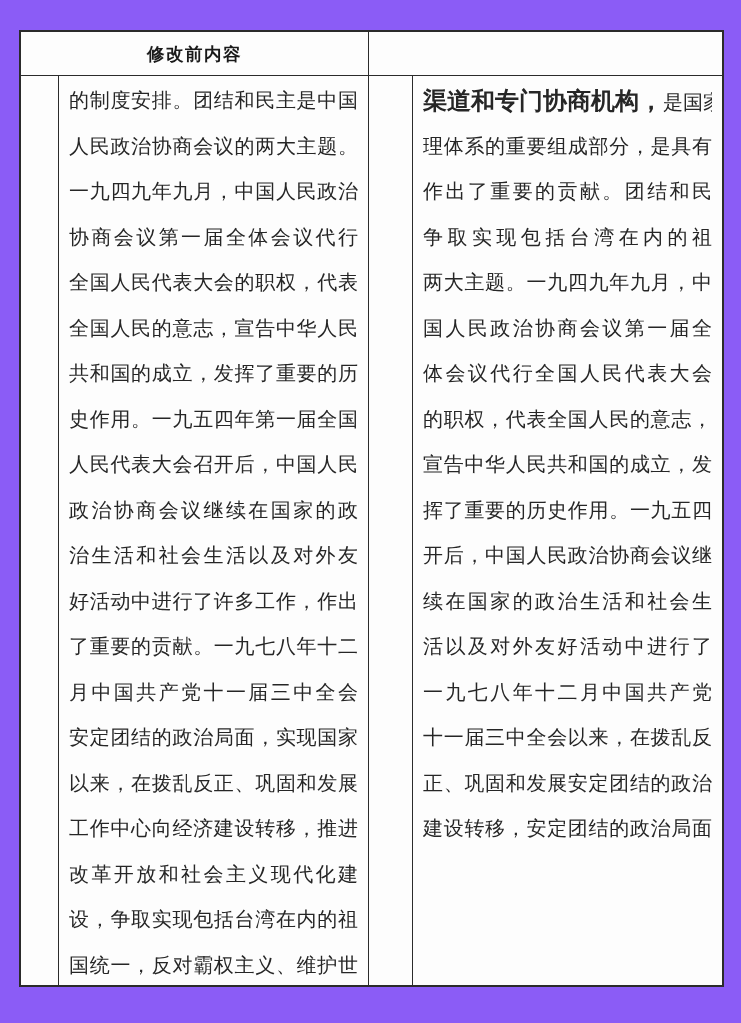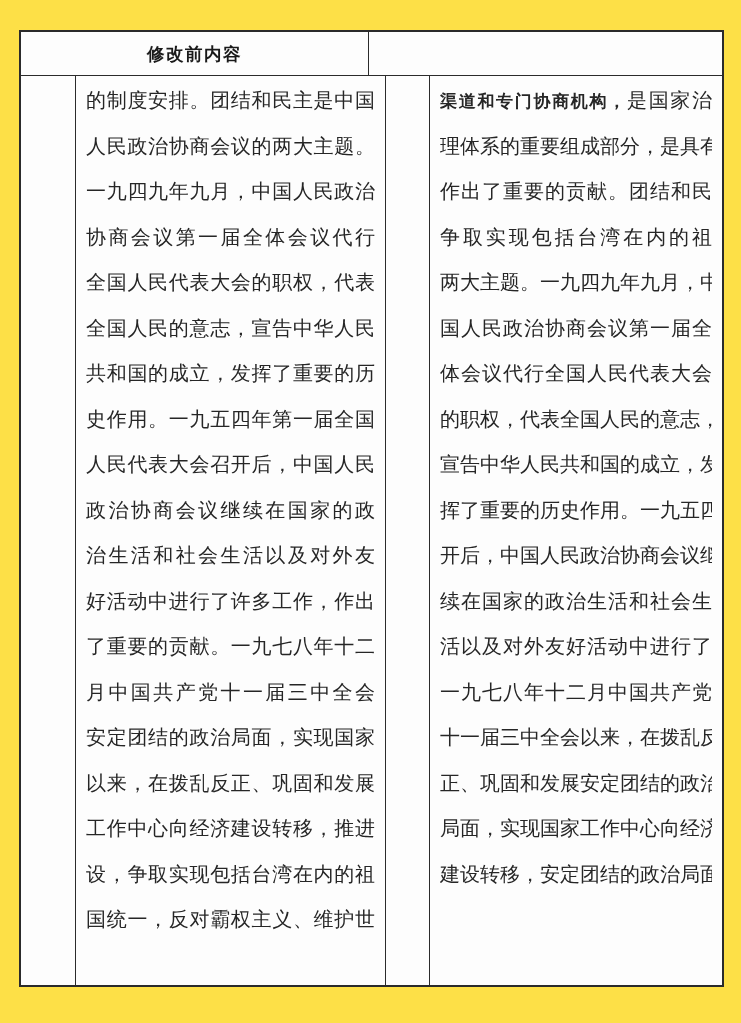--- a/index.html
+++ b/index.html
@@ -5,21 +5,21 @@
   * { margin: 0; padding: 0; box-sizing: border-box; }
   html, body { width: 741px; height: 1023px; }
   body {
     background: #ffffff;
     font-family: "Liberation Serif", "DejaVu Serif", serif;
   }
   .page {
     position: relative;
     width: 741px;
     height: 1023px;
-    background: #fde047;
+    background: #8b5cf6;
     overflow: hidden;
   }
   .doc-table {
     position: absolute;
     left: 19px;
     top: 30px;
     width: 705px;
     height: 957px;
     border: 2px solid #2b2b2b;
     display: flex;
@@ -45,21 +45,20 @@
   .header-cell.before {
     width: 348px;
     flex: 0 0 348px;
     border-right: 1.6px solid #2b2b2b;
   }
   .header-cell.after { flex: 1; }
   .body-row {
     display: flex;
     flex: 1;
     min-height: 0;
-    margin-left: 17px;
   }
   .num-col { border-right: 1.6px solid #2b2b2b; }
   .num-col.before { width: 38px; flex: 0 0 38px; }
   .num-col.after  { width: 44px; flex: 0 0 44px; }
   .text-col {
     padding: 2px 10px 0 10px;
     font-size: 20px;
     color: #262626;
     overflow: hidden;
   }
@@ -71,21 +70,21 @@
   .text-col.after { flex: 1; }
   .text-line {
     height: 45.5px;
     line-height: 45.5px;
     text-align: justify;
     text-align-last: justify;
     text-justify: inter-character;
     white-space: nowrap;
     overflow: hidden;
   }
-  .bold-seg { font-weight: bold; font-family: "Liberation Sans", "DejaVu Sans", sans-serif; font-size: 17px; }
+  .bold-seg { font-weight: bold; font-family: "Liberation Sans", "DejaVu Sans", sans-serif; font-size: 24px; }
 </style>
 </head>
 <body>
 
 <div class="page">
   <div class="doc-table">
 
     <div class="header-row">
       <div class="header-cell before">
         <span>修改前内容</span>
@@ -107,20 +106,21 @@
         <div class="text-line">史作用。一九五四年第一届全国</div>
         <div class="text-line">人民代表大会召开后，中国人民</div>
         <div class="text-line">政治协商会议继续在国家的政</div>
         <div class="text-line">治生活和社会生活以及对外友</div>
         <div class="text-line">好活动中进行了许多工作，作出</div>
         <div class="text-line">了重要的贡献。一九七八年十二</div>
         <div class="text-line">月中国共产党十一届三中全会</div>
         <div class="text-line">安定团结的政治局面，实现国家</div>
         <div class="text-line">以来，在拨乱反正、巩固和发展</div>
         <div class="text-line">工作中心向经济建设转移，推进</div>
+        <div class="text-line">改革开放和社会主义现代化建</div>
         <div class="text-line">设，争取实现包括台湾在内的祖</div>
         <div class="text-line">国统一，反对霸权主义、维护世</div>
       </div>
 
       <div class="num-col after"></div>
 
       <div class="text-col after">
         <div class="text-line"><span class="bold-seg">渠道和专门协商机构，</span><span>是国家治</span></div>
         <div class="text-line">理体系的重要组成部分，是具有</div>
         <div class="text-line">作出了重要的贡献。团结和民</div>
@@ -130,19 +130,18 @@
         <div class="text-line">体会议代行全国人民代表大会</div>
         <div class="text-line">的职权，代表全国人民的意志，</div>
         <div class="text-line">宣告中华人民共和国的成立，发</div>
         <div class="text-line">挥了重要的历史作用。一九五四</div>
         <div class="text-line">开后，中国人民政治协商会议继</div>
         <div class="text-line">续在国家的政治生活和社会生</div>
         <div class="text-line">活以及对外友好活动中进行了</div>
         <div class="text-line">一九七八年十二月中国共产党</div>
         <div class="text-line">十一届三中全会以来，在拨乱反</div>
         <div class="text-line">正、巩固和发展安定团结的政治</div>
-        <div class="text-line">局面，实现国家工作中心向经济</div>
         <div class="text-line">建设转移，安定团结的政治局面</div>
       </div>
 
     </div>
   </div>
 </div>
 
 </body></html>

